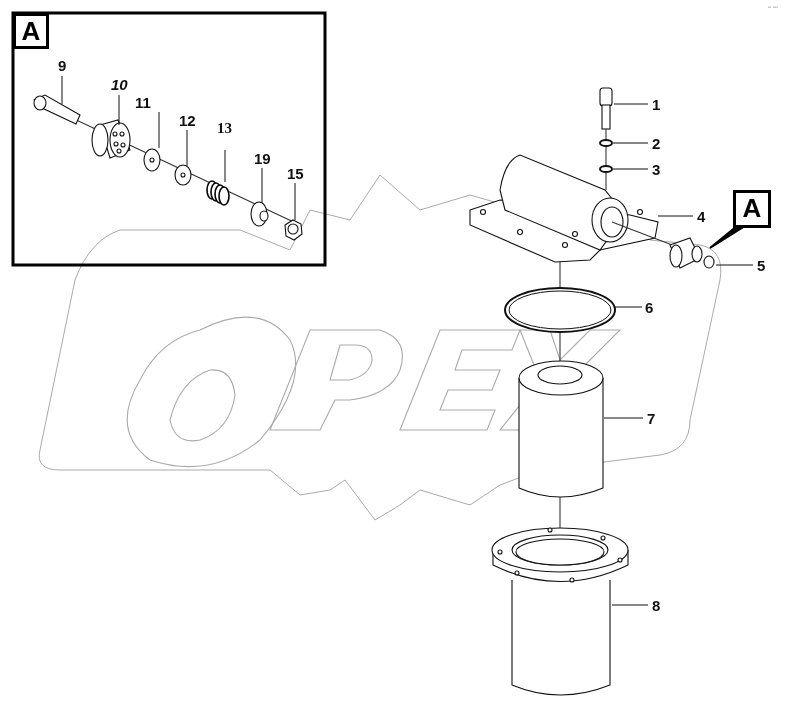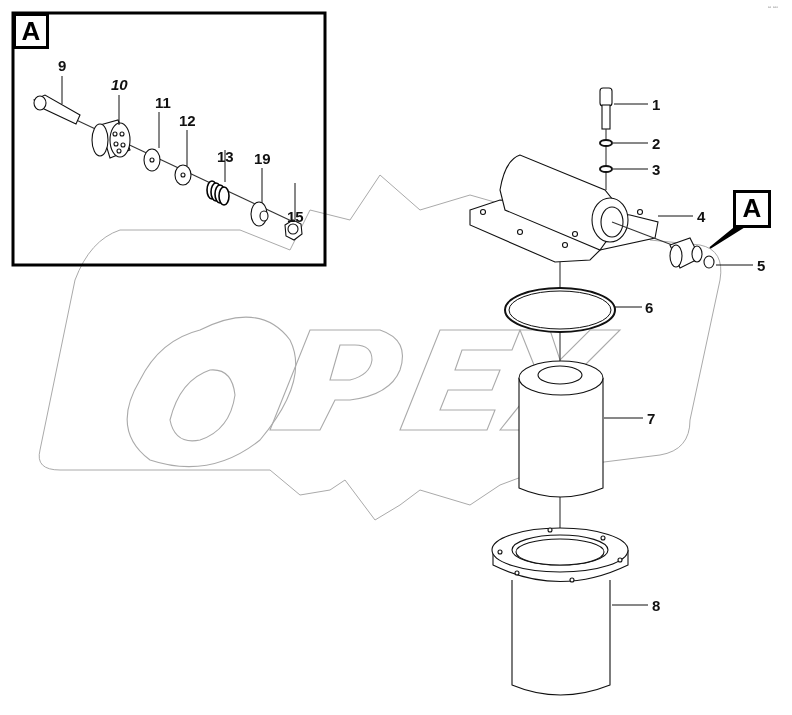--- a/index.html
+++ b/index.html
@@ -141,17 +141,17 @@
 <span class="lbl" style="left:652px;top:97px;">1</span>
 <span class="lbl" style="left:652px;top:136px;">2</span>
 <span class="lbl" style="left:652px;top:162px;">3</span>
 <span class="lbl" style="left:697px;top:209px;">4</span>
 <span class="lbl" style="left:757px;top:258px;">5</span>
 <span class="lbl" style="left:645px;top:300px;">6</span>
 <span class="lbl" style="left:647px;top:411px;">7</span>
 <span class="lbl" style="left:652px;top:598px;">8</span>
 <span class="lbl" style="left:58px;top:58px;">9</span>
 <span class="lbl" style="left:111px;top:77px;font-style:italic;">10</span>
-<span class="lbl" style="left:155px;top:95px;">11</span>
+<span class="lbl" style="left:135px;top:95px;">11</span>
 <span class="lbl" style="left:179px;top:113px;">12</span>
-<span class="lbl" style="left:217px;top:149px;">13</span>
+<span class="lbl" style="left:217px;top:121px;font-family:Liberation Serif, serif;">13</span>
 <span class="lbl" style="left:254px;top:151px;">19</span>
-<span class="lbl" style="left:287px;top:166px;margin-top:43px;">15</span>
+<span class="lbl" style="left:287px;top:166px;">15</span>
 
 </body></html>

